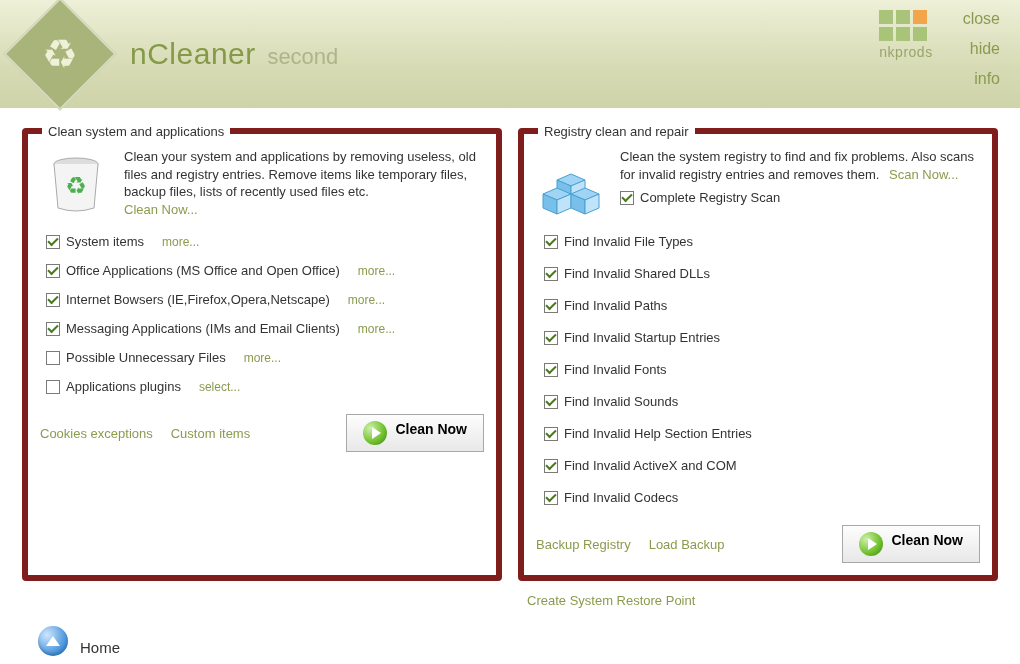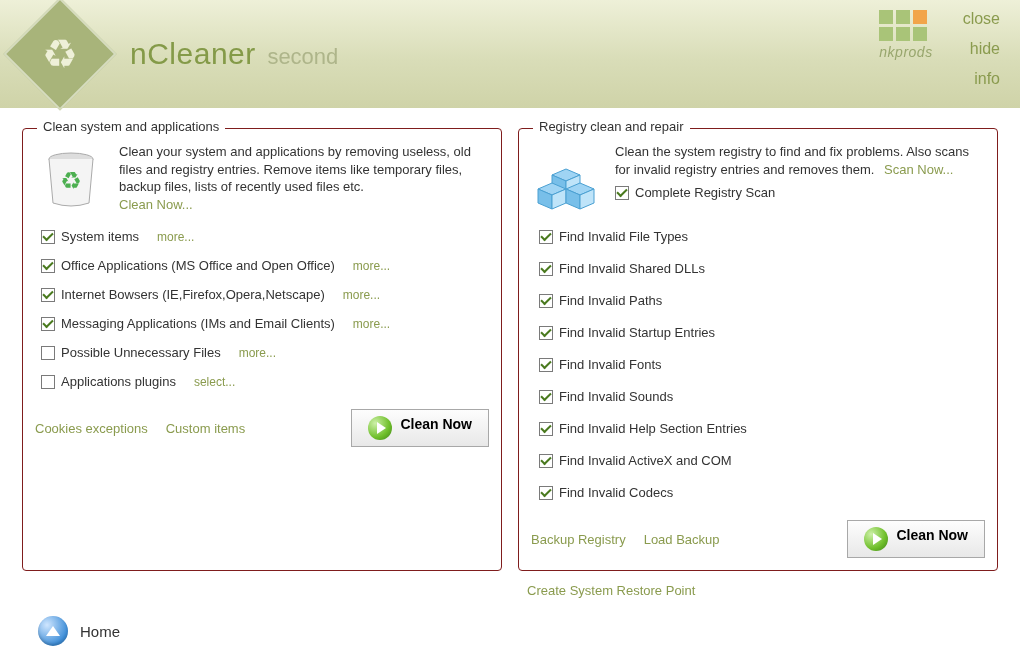--- a/index.html
+++ b/index.html
@@ -51,21 +51,20 @@
 .header-right {
   position: absolute;
   right: 20px;
   top: 10px;
   display: flex;
   align-items: flex-start;
   gap: 30px;
 }
 .nkprods-logo {
   text-align: center;
-  font-style: italic;
 }
 .nkprods-squares {
   display: grid;
   grid-template-columns: repeat(3, 14px);
   gap: 3px;
   margin-bottom: 3px;
 }
 .sq { width:14px; height:14px; background:#a9c478; }
 .sq.orange { background:#f2a54a; }
 .nkprods-text {
@@ -85,21 +84,21 @@
   cursor: pointer;
 }
 
 .main {
   display: flex;
   gap: 16px;
   padding: 20px 22px 0 22px;
 }
 .panel {
   flex: 1;
-  border: 1px solid #7f1d1d;
+  border: 6px solid #7f1d1d;
   border-radius: 4px;
   padding: 14px 12px 12px 12px;
   position: relative;
 }
 .panel-title {
   position: absolute;
   top: -10px;
   left: 14px;
   background: #fff;
   padding: 0 6px;
@@ -212,21 +211,21 @@
   gap: 6px;
   font-size: 13px;
 }
 .restore-line {
   padding: 12px 0 0 12px;
   color:#8a9b4e;
   font-size: 13px;
 }
 .home-row {
   display:flex;
-  align-items:center;
+  align-items:flex-end;
   gap: 12px;
   padding: 18px 0 0 38px;
   font-size: 15px;
 }
 .home-icon {
   width: 30px;
   height: 30px;
   border-radius:50%;
   background: radial-gradient(circle at 30% 30%, #cfe6ff, #3e8ed8 70%);
   display:flex;align-items:center;justify-content:center;

